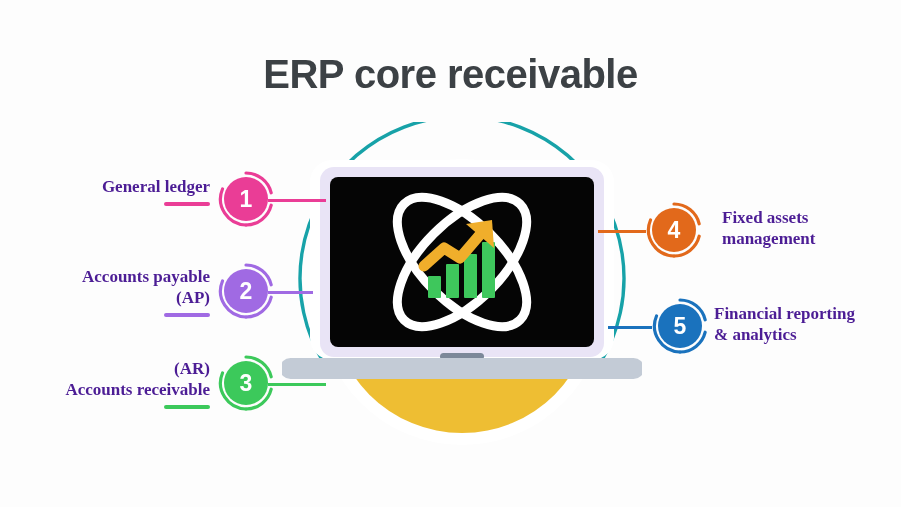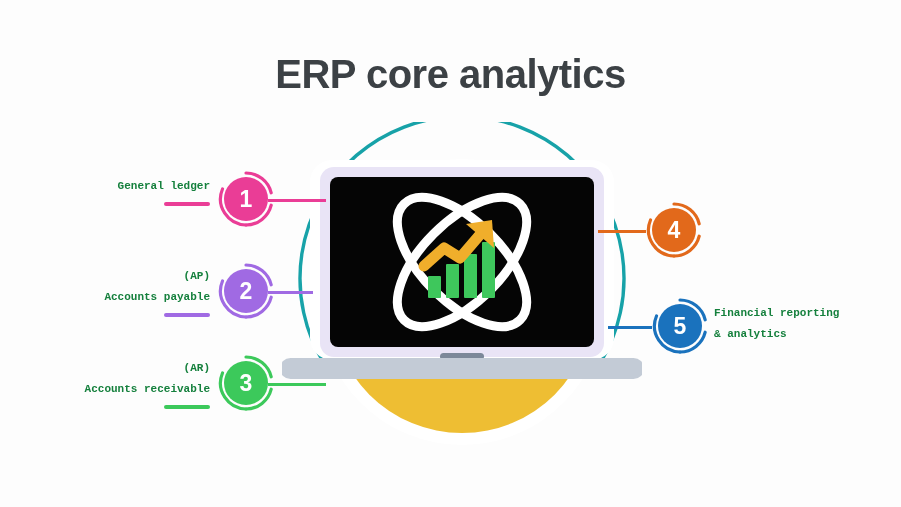--- a/index.html
+++ b/index.html
@@ -42,25 +42,25 @@
     position: absolute;
     left: 282px;
     top: 122px;
     width: 360px;
     height: 360px;
   }
 
   
   .label-block {
     position: absolute;
-    color: #15803d;
-    font-size: 11px;
+    color: #4c1d95;
+    font-size: 17px;
     font-weight: bold;
     line-height: 21px;
-    font-family: Liberation Mono, monospace;
+    font-family: Liberation Serif, serif;
   }
   .label-left {
     text-align: right;
   }
   .label-right {
     text-align: left;
   }
   .label-line { display: block; white-space: nowrap; }
 
   .underline {
@@ -105,21 +105,21 @@
   .connector {
     position: absolute;
     height: 3px;
   }
 </style>
 </head>
 <body>
 
 <div id="stage">
 
-  <div class="title">ERP core analytics</div>
+  <div class="title">ERP core receivable</div>
 
   <div class="center-art">
     <svg width="360" height="360" viewBox="0 0 360 360">
 
       <g>
         <path d="M 42.5 118 A 162 162 0 1 0 317.5 118" fill="none" stroke="#17a2a8" stroke-width="3.4" stroke-linecap="round" transform="rotate(180 180 180)"></path>
       </g>
 
       <circle cx="180" cy="180" r="143" fill="#ffffff"></circle>
 
@@ -169,22 +169,22 @@
   <div class="badge" style="left:218px; top:171px;">
     <svg class="ringsvg" viewBox="0 0 56 56">
       <path d="M 28 2 A 26 26 0 0 1 53.2 21.8" fill="none" stroke="#ea3d96" stroke-width="3.2" stroke-linecap="round"></path>
       <path d="M 53.2 34.2 A 26 26 0 0 1 28 54" fill="none" stroke="#ea3d96" stroke-width="3.2" stroke-linecap="round"></path>
       <path d="M 28 54 A 26 26 0 0 1 4.5 18" fill="none" stroke="#ea3d96" stroke-width="3.2" stroke-linecap="round"></path>
     </svg>
     <div class="disc" style="background:#ea3d96;">1</div>
   </div>
 
   <div class="label-block label-left" style="left:20px; top:266px; width:190px;">
+    <span class="label-line">Accounts payable</span>
     <span class="label-line">(AP)</span>
-    <span class="label-line">Accounts payable</span>
     <div class="underline left-al" style="background:#a06ae3;"></div>
   </div>
   <div class="badge" style="left:218px; top:263px;">
     <svg class="ringsvg" viewBox="0 0 56 56">
       <path d="M 28 2 A 26 26 0 0 1 53.2 21.8" fill="none" stroke="#a06ae3" stroke-width="3.2" stroke-linecap="round"></path>
       <path d="M 53.2 34.2 A 26 26 0 0 1 28 54" fill="none" stroke="#a06ae3" stroke-width="3.2" stroke-linecap="round"></path>
       <path d="M 28 54 A 26 26 0 0 1 4.5 18" fill="none" stroke="#a06ae3" stroke-width="3.2" stroke-linecap="round"></path>
     </svg>
     <div class="disc" style="background:#a06ae3;">2</div>
   </div>
@@ -204,20 +204,24 @@
   </div>
 
   <div class="badge" style="left:646px; top:202px;">
     <svg class="ringsvg" viewBox="0 0 56 56">
       <path d="M 28 2 A 26 26 0 0 1 53.2 21.8" fill="none" stroke="#e2691b" stroke-width="3.2" stroke-linecap="round"></path>
       <path d="M 53.2 34.2 A 26 26 0 0 1 28 54" fill="none" stroke="#e2691b" stroke-width="3.2" stroke-linecap="round"></path>
       <path d="M 28 54 A 26 26 0 0 1 4.5 18" fill="none" stroke="#e2691b" stroke-width="3.2" stroke-linecap="round"></path>
     </svg>
     <div class="disc" style="background:#e2691b;">4</div>
   </div>
+  <div class="label-block label-right" style="left:722px; top:207px; width:180px;">
+    <span class="label-line">Fixed assets</span>
+    <span class="label-line">management</span>
+  </div>
 
   <div class="badge" style="left:652px; top:298px;">
     <svg class="ringsvg" viewBox="0 0 56 56">
       <path d="M 28 2 A 26 26 0 0 1 53.2 21.8" fill="none" stroke="#1a72bd" stroke-width="3.2" stroke-linecap="round"></path>
       <path d="M 53.2 34.2 A 26 26 0 0 1 28 54" fill="none" stroke="#1a72bd" stroke-width="3.2" stroke-linecap="round"></path>
       <path d="M 28 54 A 26 26 0 0 1 4.5 18" fill="none" stroke="#1a72bd" stroke-width="3.2" stroke-linecap="round"></path>
     </svg>
     <div class="disc" style="background:#1a72bd;">5</div>
   </div>
   <div class="label-block label-right" style="left:714px; top:303px; width:190px;">

